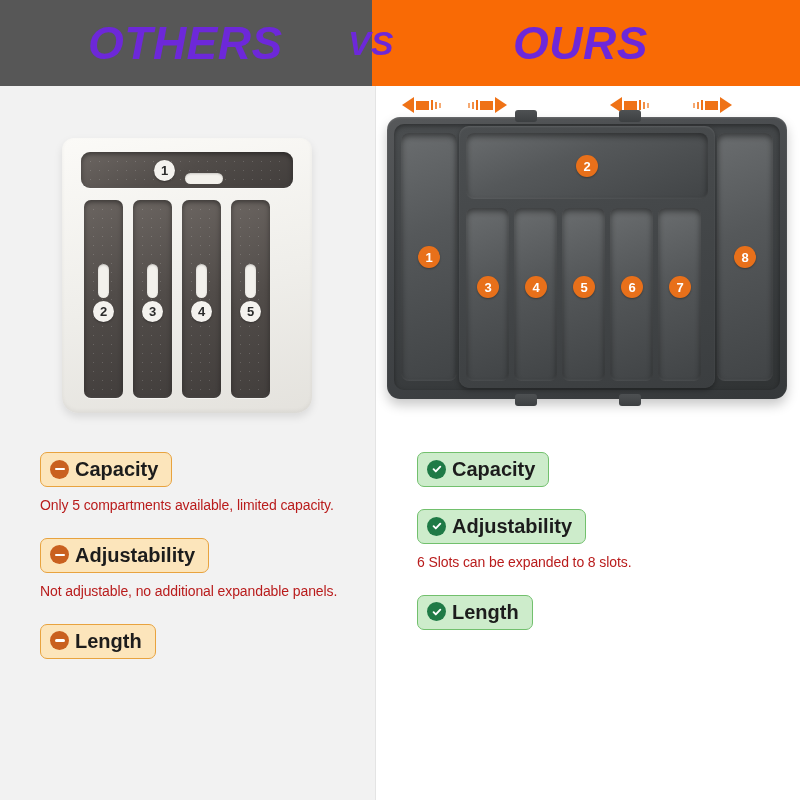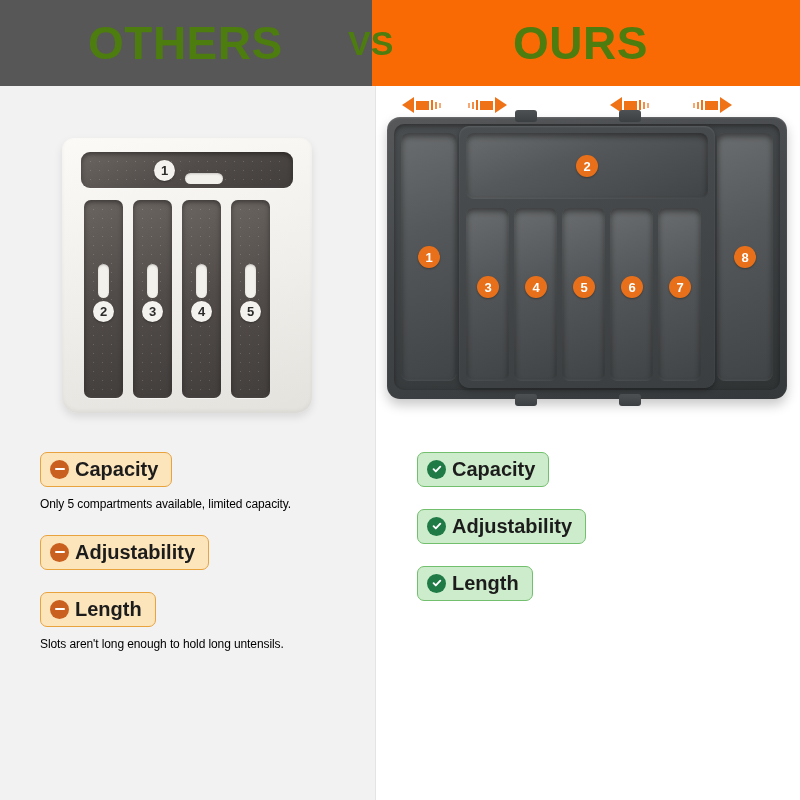--- a/index.html
+++ b/index.html
@@ -53,26 +53,27 @@
   .header-right {
     position: absolute;
     left: 372px; top: 0;
     width: 428px; height: 86px;
     background: #f96a05;
   }
   .header-title {
     position: absolute;
     top: 50%;
     transform: translateY(-50%);
-    color: #4d7c0f;
+    color: #6d28d9;
     font-size: 46px;
     font-weight: bold;
     letter-spacing: 0.5px;
     line-height: 1;
     white-space: nowrap;
+    font-style: italic;
   }
   .title-others { left: 88px; }
   .title-vs {
     left: 348px;
     font-size: 34px;
     letter-spacing: 0px;
   }
   .title-ours { left: 513px; }
 
   
@@ -312,23 +313,23 @@
     content: "";
     width: 10px; height: 2.6px;
     background: #ffffff;
     border-radius: 2px;
   }
   .icon-check { background: #1f7a46; }
   .icon-check svg { display: block; }
 
   .feature-text {
     margin-top: 9px;
-    font-size: 12px;
+    font-size: 14px;
     line-height: 1.42;
-    color: #000000;
+    color: #b91c1c;
     letter-spacing: -0.1px;
   }
 </style>
 </head>
 <body>
 
 <div class="page">
 
   <div class="bg-left"></div>
   <div class="bg-right"></div>
@@ -458,28 +459,28 @@
         <span>Capacity</span>
       </div>
       <div class="feature-text">Only 5 compartments available, limited capacity.</div>
     </div>
 
     <div class="feature-block">
       <div class="badge badge-bad">
         <span class="badge-icon icon-minus"></span>
         <span>Adjustability</span>
       </div>
+      <div class="feature-text">Not adjustable, no additional expandable panels.</div>
     </div>
 
     <div class="feature-block">
       <div class="badge badge-bad">
         <span class="badge-icon icon-minus"></span>
         <span>Length</span>
       </div>
-      <div class="feature-text">Slots aren't long enough to hold long untensils.</div>
     </div>
   </div>
 
   <div class="features features-right">
 
     <div class="feature-block">
       <div class="badge badge-good">
         <span class="badge-icon icon-check">
           <svg width="12" height="12" viewBox="0 0 12 12" aria-hidden="true">
             <path d="M2.6 6.2 L4.8 8.4 L9.3 3.7" stroke="#ffffff" stroke-width="1.9" fill="none" stroke-linecap="round" stroke-linejoin="round"></path>
@@ -491,20 +492,21 @@
 
     <div class="feature-block">
       <div class="badge badge-good">
         <span class="badge-icon icon-check">
           <svg width="12" height="12" viewBox="0 0 12 12" aria-hidden="true">
             <path d="M2.6 6.2 L4.8 8.4 L9.3 3.7" stroke="#ffffff" stroke-width="1.9" fill="none" stroke-linecap="round" stroke-linejoin="round"></path>
           </svg>
         </span>
         <span>Adjustability</span>
       </div>
+      <div class="feature-text">6 Slots can be expanded to 8 slots.</div>
     </div>
 
     <div class="feature-block">
       <div class="badge badge-good">
         <span class="badge-icon icon-check">
           <svg width="12" height="12" viewBox="0 0 12 12" aria-hidden="true">
             <path d="M2.6 6.2 L4.8 8.4 L9.3 3.7" stroke="#ffffff" stroke-width="1.9" fill="none" stroke-linecap="round" stroke-linejoin="round"></path>
           </svg>
         </span>
         <span>Length</span>

